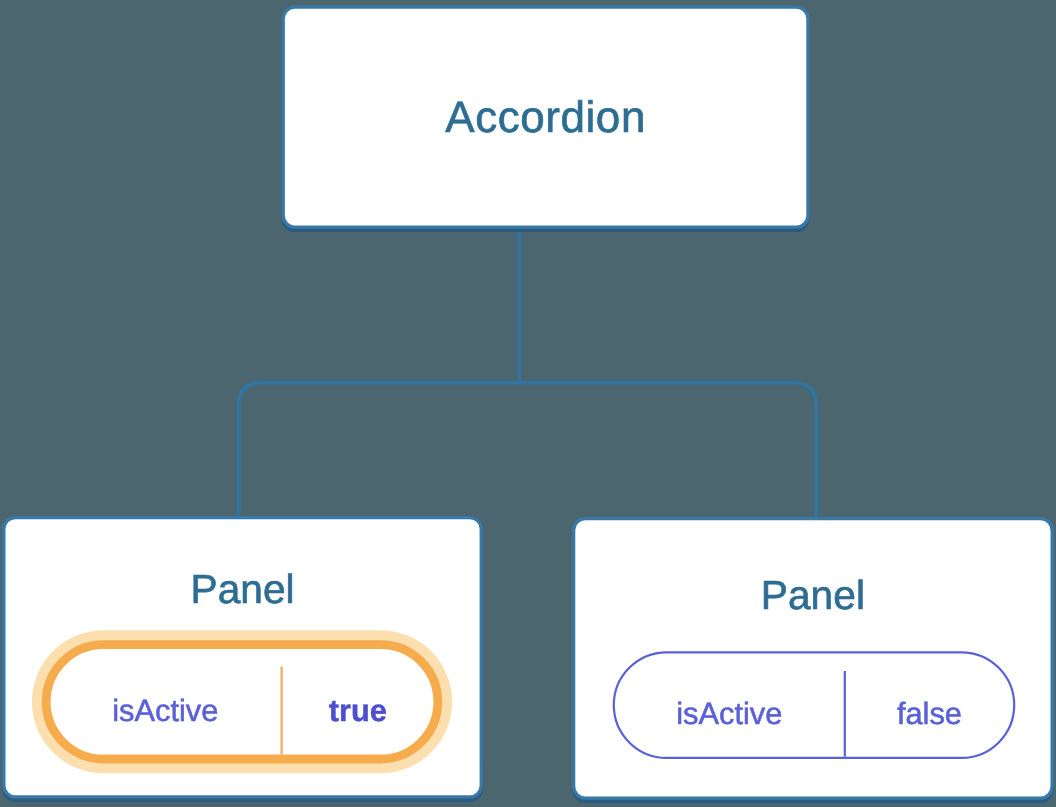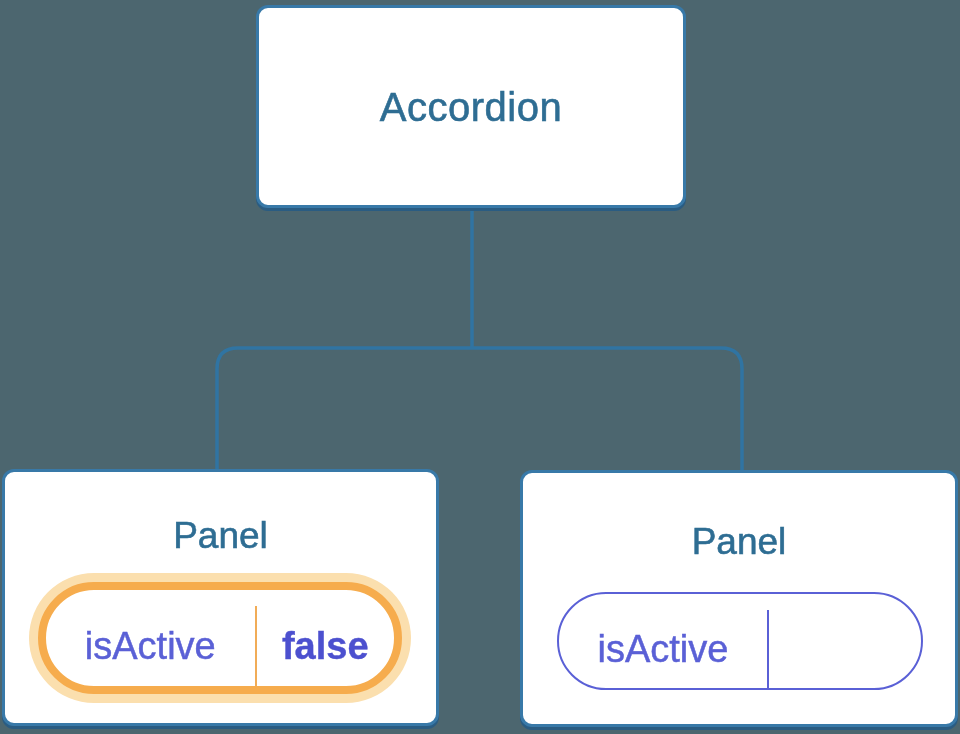--- a/index.html
+++ b/index.html
@@ -37,21 +37,21 @@
   }
   .node {
     position: absolute;
     background: var(--box-bg);
     border: 3px solid var(--box-border-blue);
     border-radius: 12px;
     box-shadow: 0 3px 0 var(--box-shadow-blue);
   }
   .node-root {
     left: 256px; top: 5px;
-    width: 430px; height: 203px;
+    width: 480px; height: 203px;
     display: flex;
     align-items: center;
     justify-content: center;
   }
   .root-title {
     font-size: 40px;
     font-weight: 500;
     letter-spacing: 0.5px;
     color: var(--title-blue);
     -webkit-text-stroke: 0.6px var(--title-blue);
@@ -75,21 +75,21 @@
     position: absolute;
     display: flex;
     background: var(--box-bg);
     border-radius: 999px;
     overflow: hidden;
   }
   .pill .cell {
     display: flex;
     align-items: center;
     justify-content: center;
-    font-size: 38px;
+    font-size: 28px;
     line-height: 1;
     color: var(--state-purple);
     margin-top: 16px;
     -webkit-text-stroke: 0.5px var(--state-purple);
   }
   .pill-active {
     left: 33px; top: 110px;
     width: 364px; height: 112px;
     border: 8px solid var(--highlight-orange);
     box-shadow: 0 0 0 9px var(--highlight-halo);
@@ -126,25 +126,26 @@
   </svg>
 
   <div class="node node-root">
     <span class="root-title">Accordion</span>
   </div>
 
   <div class="node node-panel-left">
     <div class="panel-title">Panel</div>
     <div class="pill pill-active">
       <span class="cell cell-key">isActive</span>
-      <span class="cell cell-value">false</span>
+      <span class="cell cell-value">true</span>
     </div>
 
   </div>
 
   <div class="node node-panel-right">
     <div class="panel-title">Panel</div>
     <div class="pill pill-inactive">
       <span class="cell cell-key">isActive</span>
+      <span class="cell cell-value">false</span>
     </div>
   </div>
 
 </div>
 
 </body></html>

